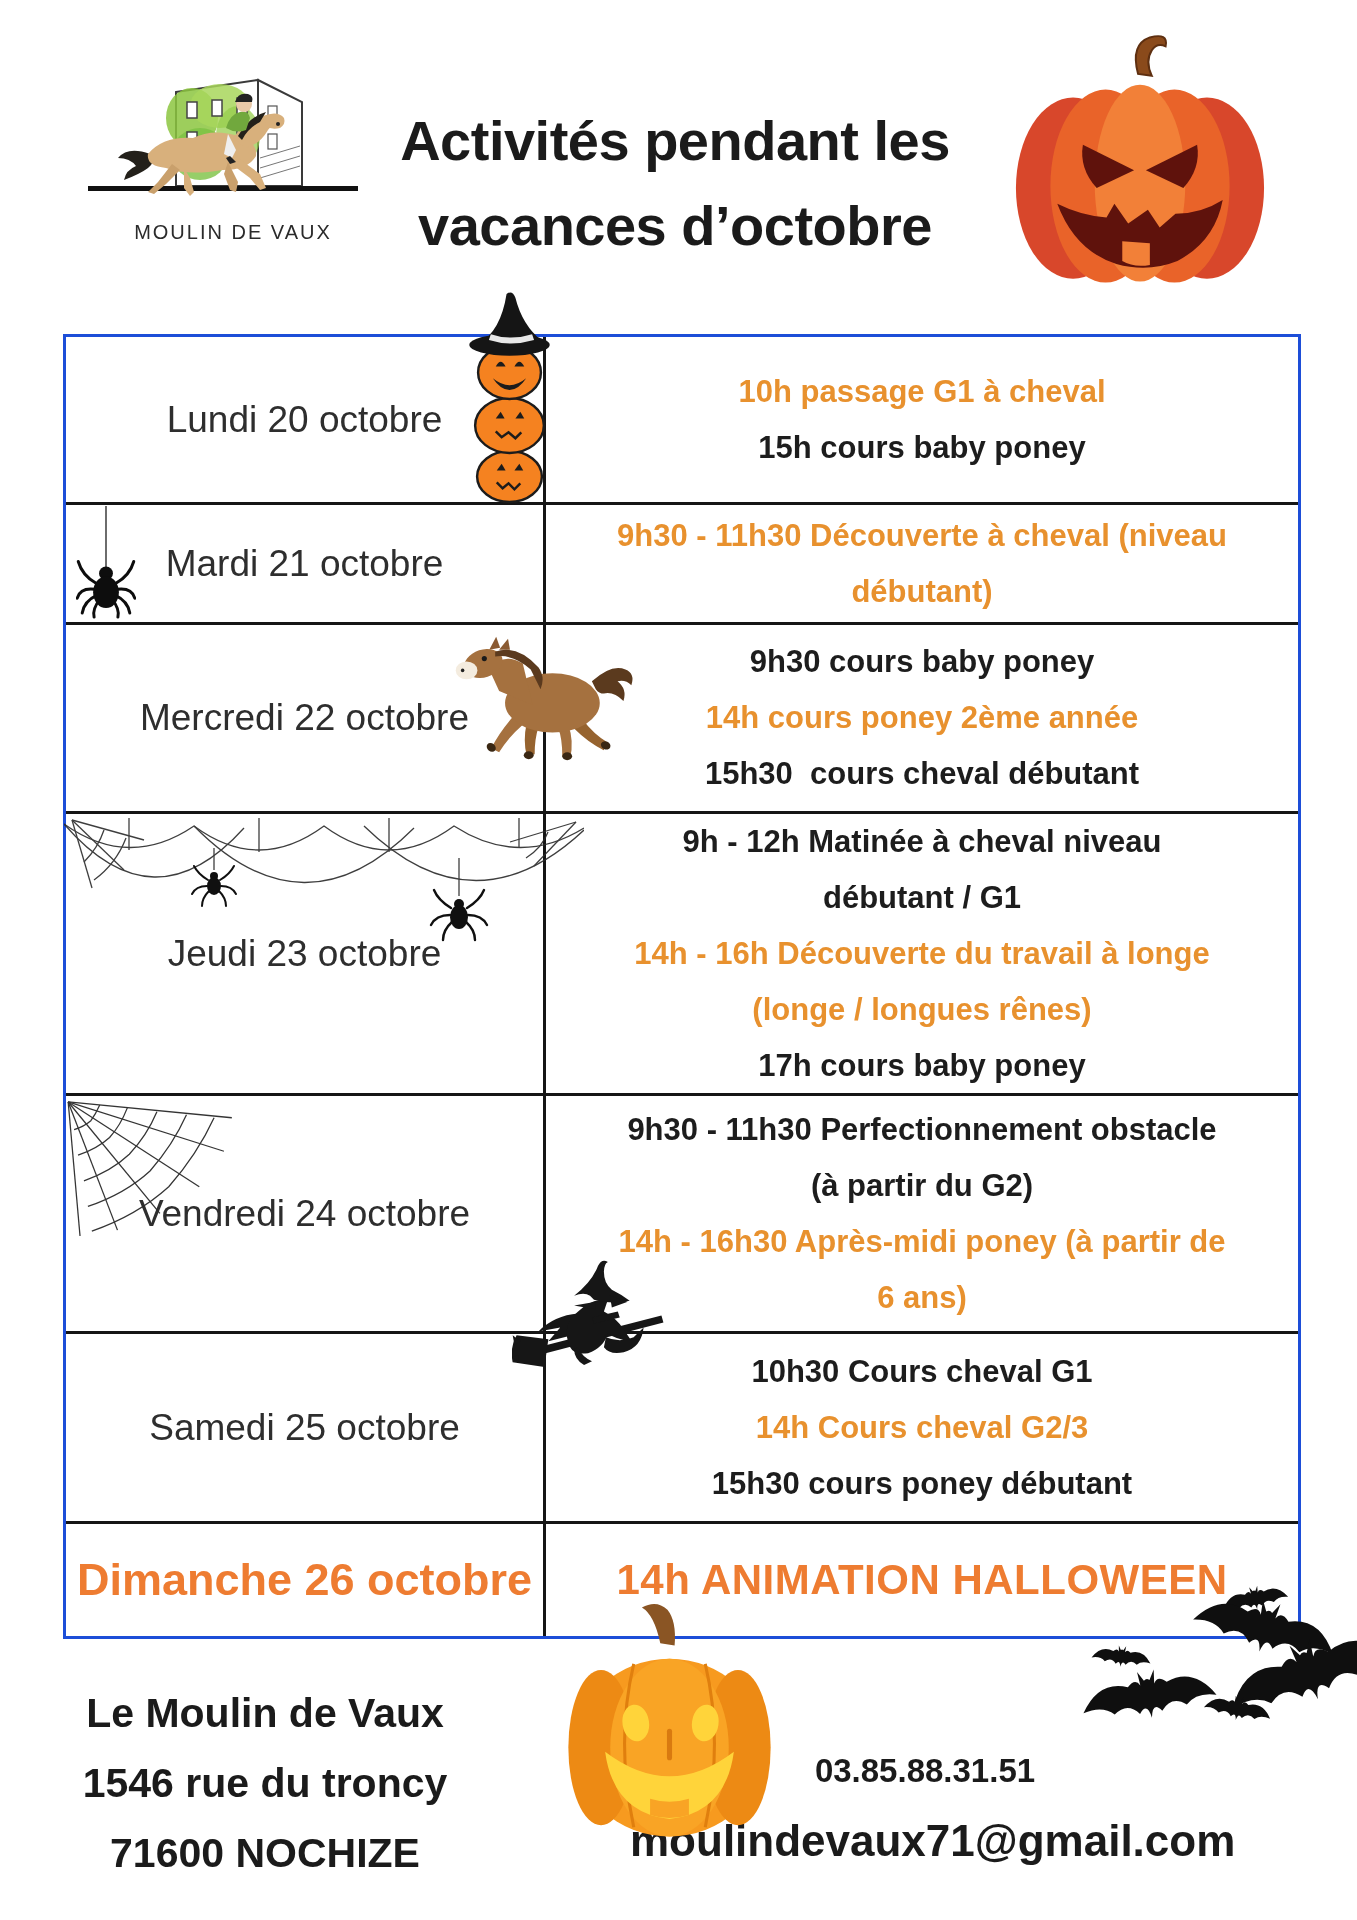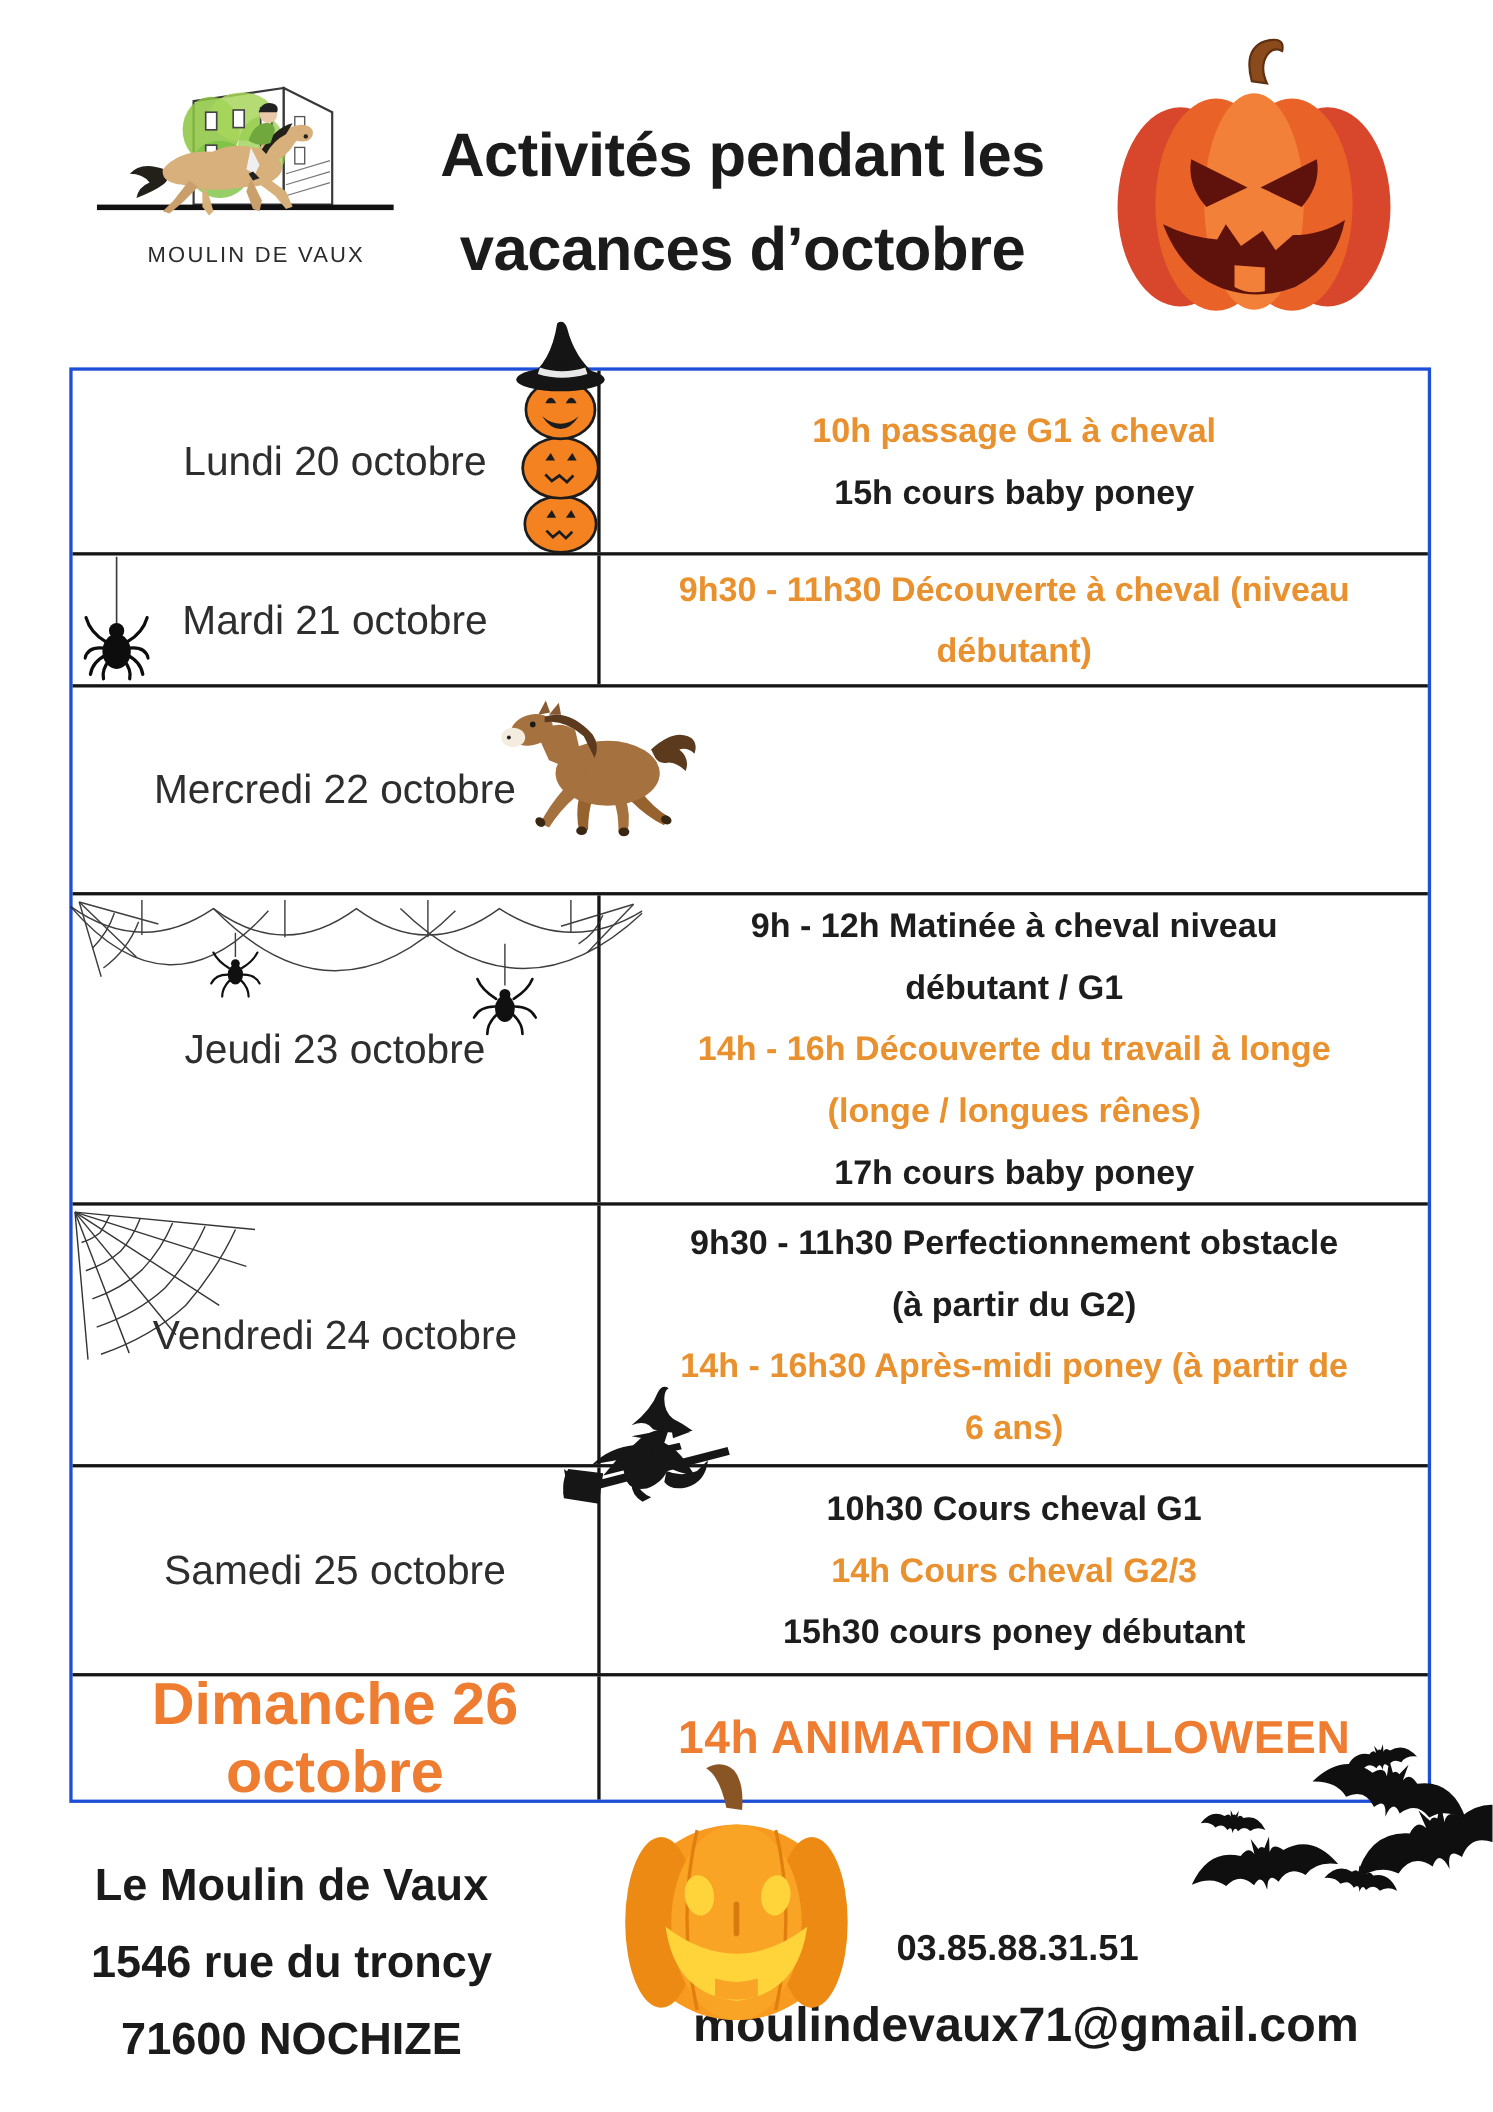--- a/index.html
+++ b/index.html
@@ -32,21 +32,21 @@
     width:477px;flex:0 0 477px;display:flex;align-items:center;justify-content:center;
     font-size:37px;font-weight:400;color:#2e2e2e;text-align:center;
   }
   .cell.sched{
     flex:1;border-left:3px solid #151515;display:flex;flex-direction:column;
     align-items:center;justify-content:center;text-align:left;padding:0 10px;
   }
   .sline{font-size:31px;font-weight:700;line-height:56px;white-space:pre-wrap;}
   .c-orange{color:#E8912E;}
   .c-black{color:#1d1d1d;}
-  .row-dimanche .cell.day{color:#EE7C31;font-weight:700;font-size:54px;}
+  .row-dimanche .cell.day{color:#EE7C31;font-weight:700;font-size:45px;}
   .row-dimanche .sline{color:#EE7C31;font-size:42px;letter-spacing:0.5px;line-height:50px;}
   
   .address{
     position:absolute;left:50px;top:1678px;width:430px;text-align:center;
     font-weight:700;font-size:41px;line-height:70px;color:#1b1b1b;z-index:3;
   }
   .contact{
     position:absolute;left:630px;top:1752px;width:590px;text-align:center;
     font-weight:700;color:#1b1b1b;z-index:3;
   }
@@ -132,20 +132,25 @@
     <div class="row" style="height:117px">
       <div class="cell day">Mardi 21 octobre</div>
       <div class="cell sched">
         <div class="sline c-orange">9h30 - 11h30 Découverte à cheval (niveau</div>
         <div class="sline c-orange">débutant)</div>
       </div>
     </div>
 
     <div class="row" style="height:186px">
       <div class="cell day">Mercredi 22 octobre</div>
+      <div class="cell sched">
+        <div class="sline c-black">9h30 cours baby poney</div>
+        <div class="sline c-orange">14h cours poney 2ème année</div>
+        <div class="sline c-black">15h30  cours cheval débutant</div>
+      </div>
     </div>
 
     <div class="row" style="height:279px">
       <div class="cell day">Jeudi 23 octobre</div>
       <div class="cell sched">
         <div class="sline c-black">9h - 12h Matinée à cheval niveau</div>
         <div class="sline c-black">débutant / G1</div>
         <div class="sline c-orange">14h - 16h Découverte du travail à longe</div>
         <div class="sline c-orange">(longe / longues rênes)</div>
         <div class="sline c-black">17h cours baby poney</div>

